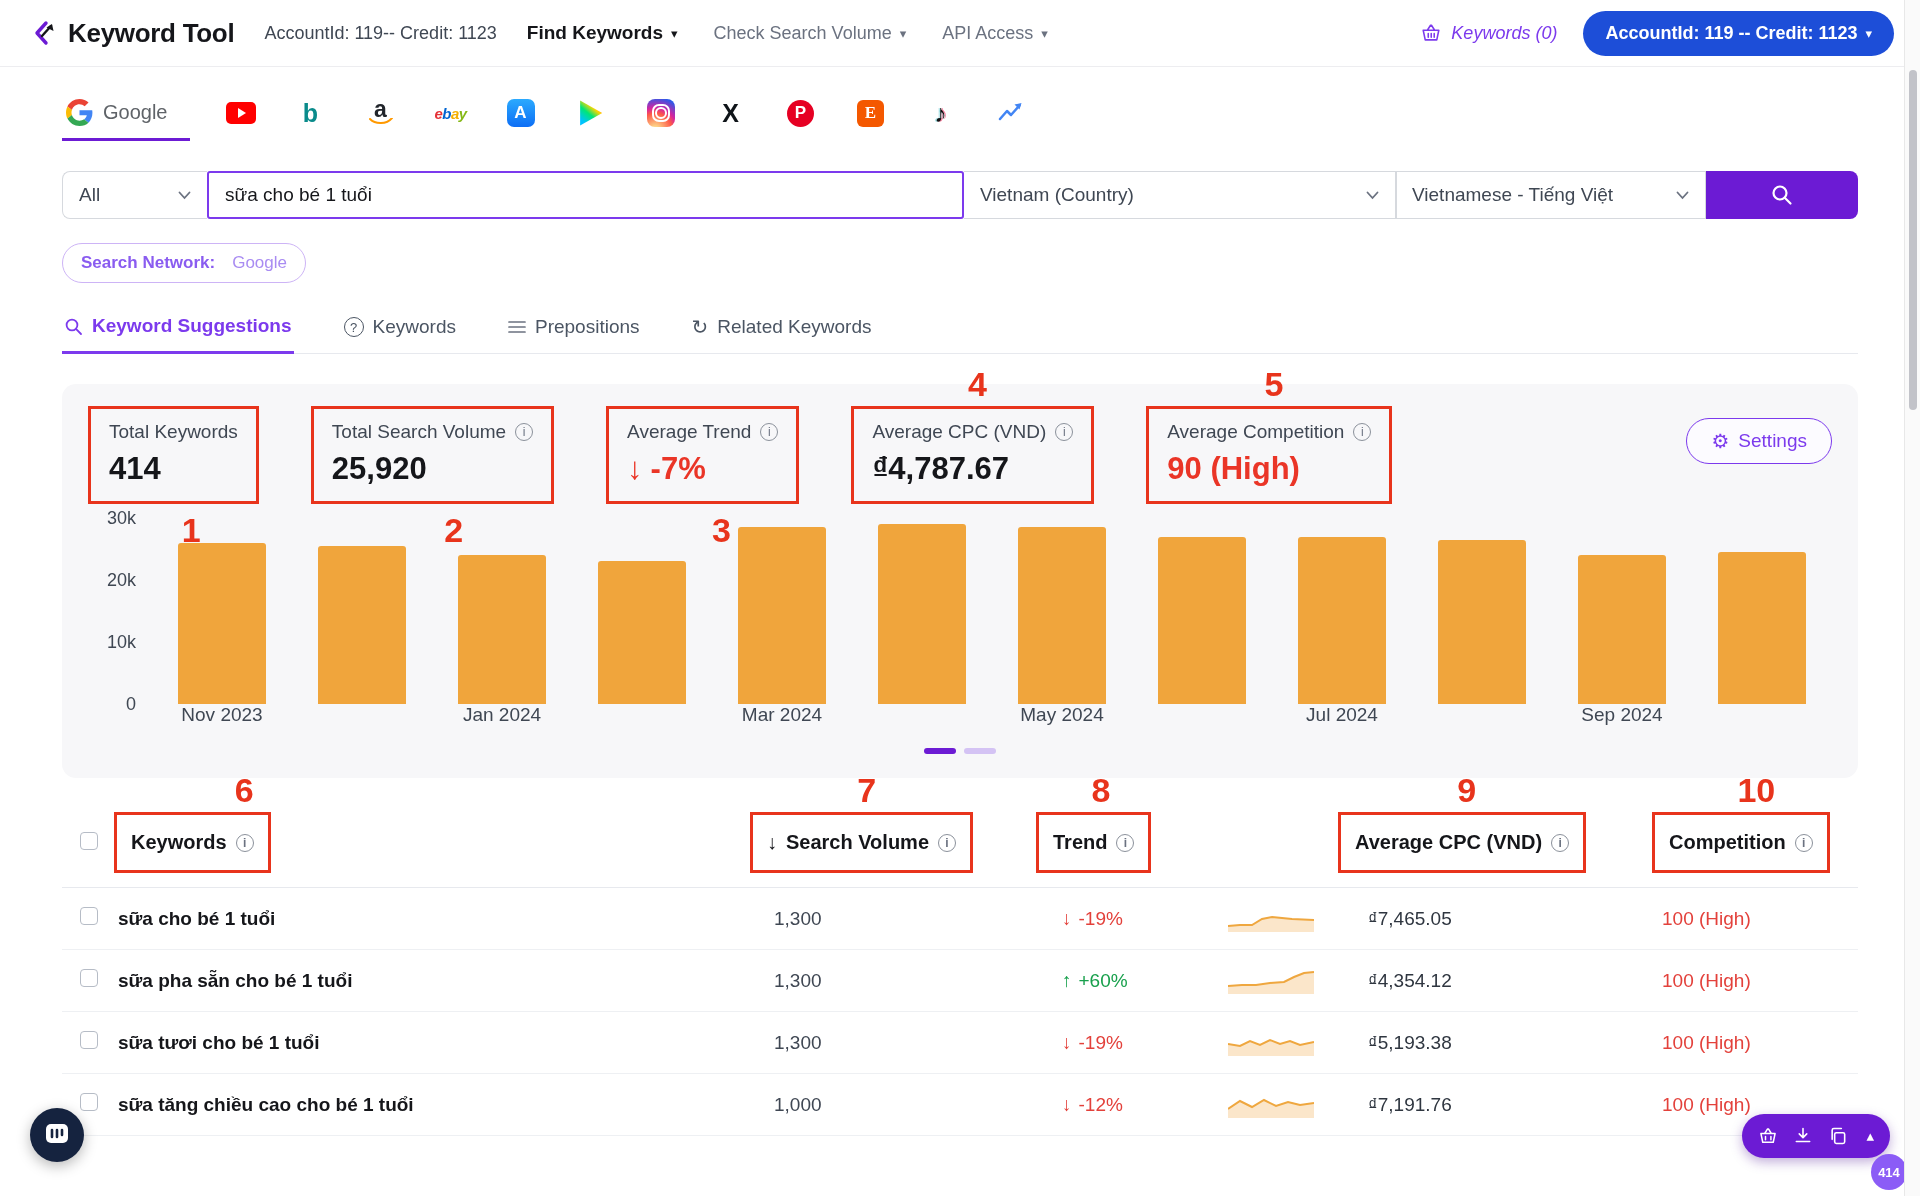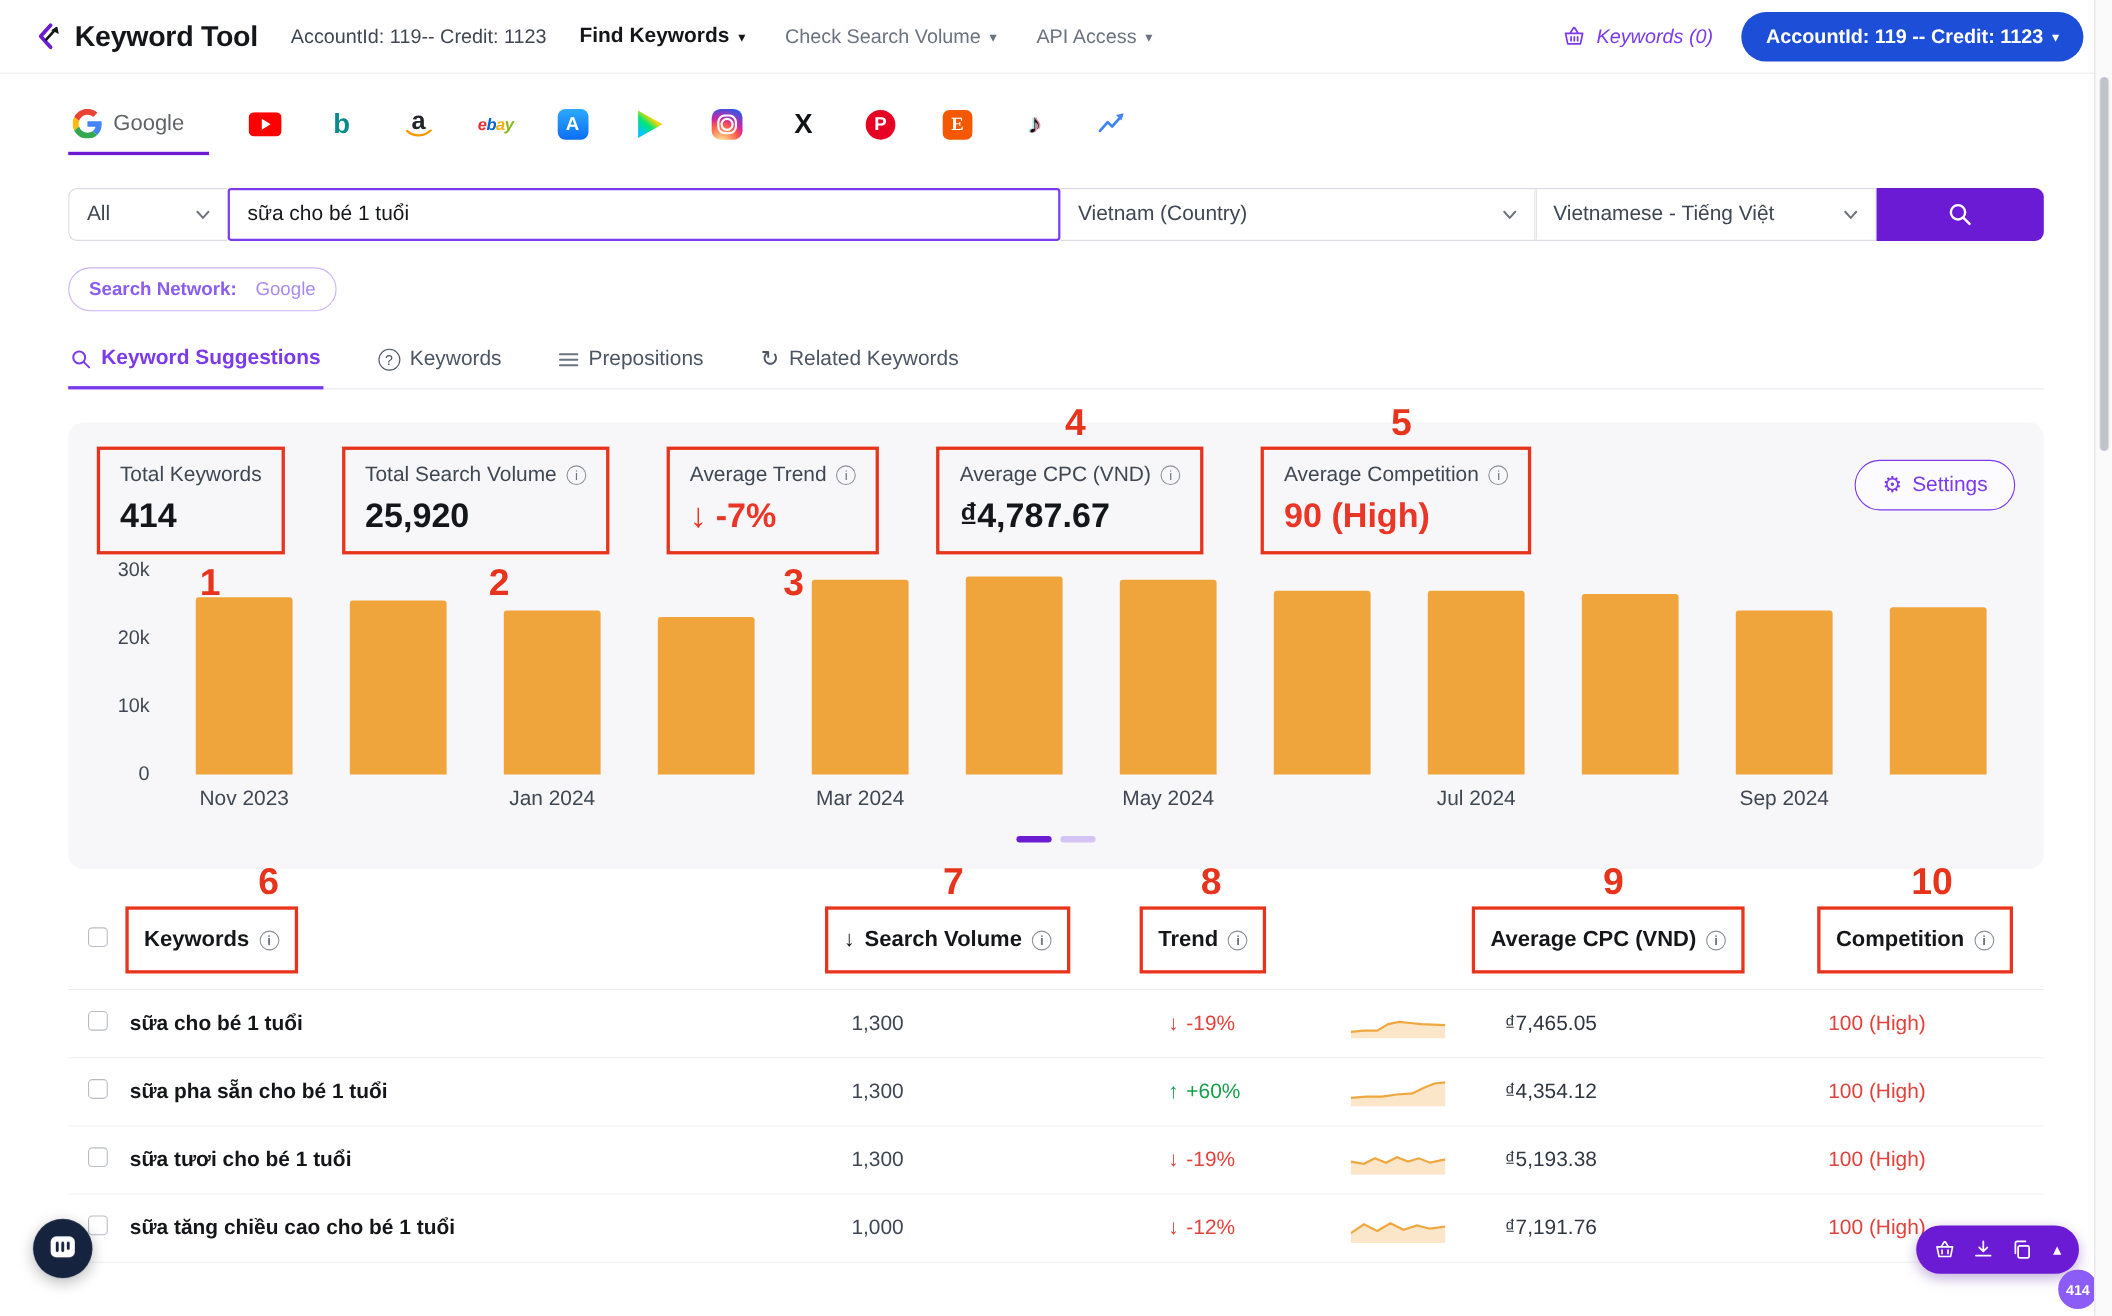--- a/index.html
+++ b/index.html
@@ -76,21 +76,21 @@
   .settings-btn{margin-left:auto;align-self:flex-start;margin-top:12px;display:flex;align-items:center;gap:9px;background:#fcfbff;border:1.5px solid #7C3AED;color:#7C3AED;border-radius:999px;padding:11px 24px;font-size:19px;cursor:pointer;font-family:inherit;white-space:nowrap;}
   .gear{font-size:20px;line-height:1;}
   .chart-title{text-align:center;font-size:23px;font-weight:700;margin-top:44px;color:#15161a;}
   .chart{display:flex;margin-top:14px;}
   .chart-y{width:64px;position:relative;height:186px;flex:none;}
   .chart-y span{position:absolute;right:16px;font-size:18px;color:#3f4753;transform:translateY(-50%);}
   .y0{top:0}.y1{top:33.33%}.y2{top:66.66%}.y3{top:100%}
   .chart-bars{flex:1;display:flex;align-items:flex-end;height:186px;}
   .bar-slot{flex:1;display:flex;justify-content:center;align-items:flex-end;height:186px;}
   .bar{width:88px;background:#F0A53C;border-radius:3px 3px 0 0;}
-  .chart-labels{display:flex;margin-left:64px;margin-top:12px;}
+  .chart-labels{display:flex;margin-left:64px;}
   .chart-labels .xl{flex:1;text-align:center;font-size:19px;color:#3f4753;white-space:nowrap;}
   .dots{display:flex;gap:8px;justify-content:center;margin-top:22px;}
   .dot{width:32px;height:6px;border-radius:3px;background:#d4c3f4;cursor:pointer;}
   .dot.active{background:#6C1BD4;}
   
   .ktable{margin-top:18px;}
   .thead,.trow{display:grid;grid-template-columns:52px 606px 270px 190px 150px 300px 228px;align-items:center;}
   .thead{padding:16px 0 14px;border-bottom:1px solid #e7e9ee;}
   .th-ann{position:relative;display:inline-flex;align-items:center;gap:9px;border:3px solid #E8341C;padding:16px 14px;font-size:20px;font-weight:700;color:#15161a;white-space:nowrap;}
   .col-vol .th-ann{margin-left:30px;}

